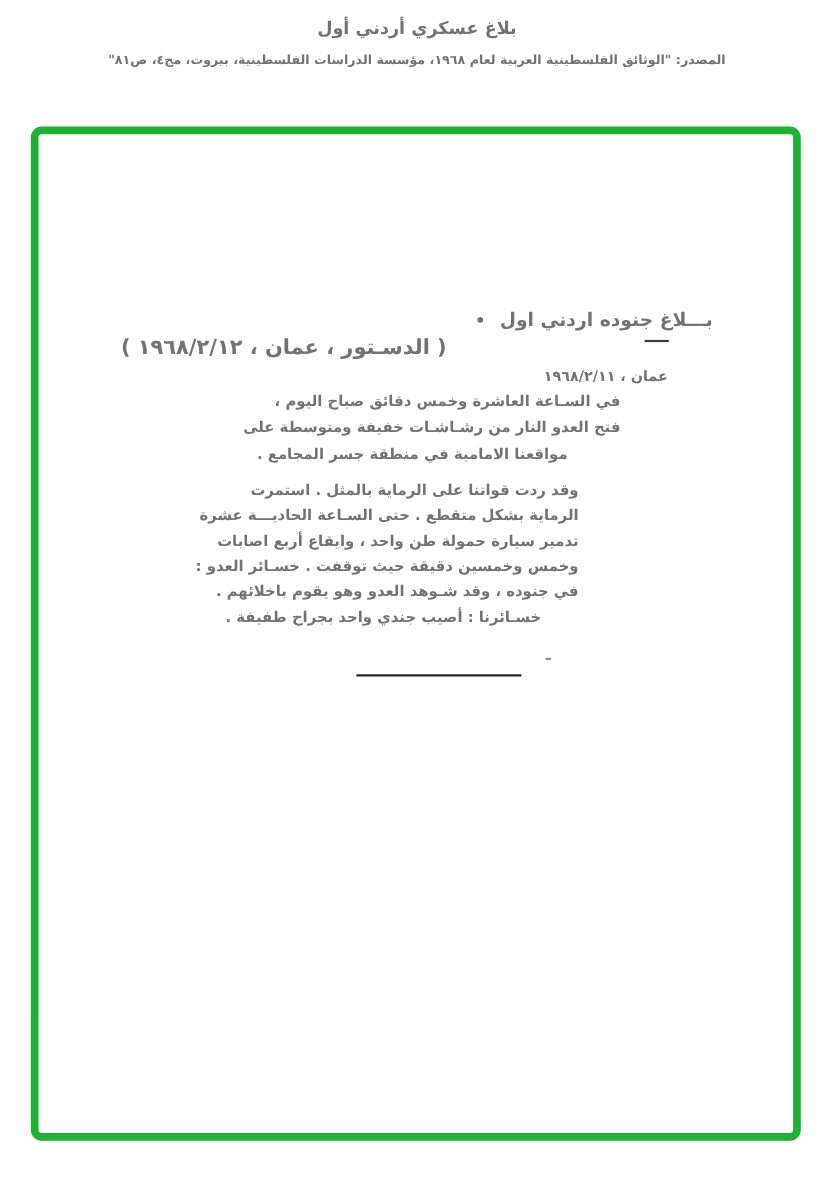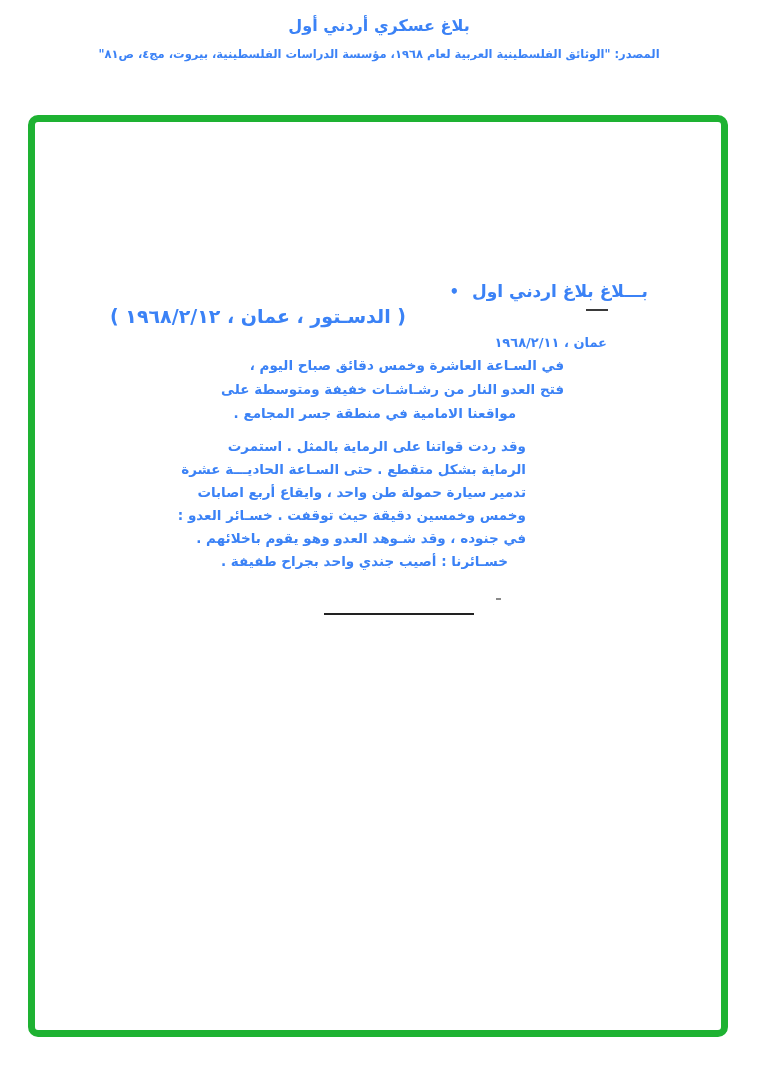--- a/index.html
+++ b/index.html
@@ -85,48 +85,48 @@
     direction: rtl;
     text-align: right;
     font-weight: 700;
     font-size: 13.5px;
     white-space: nowrap;
   }
   .para .line { display: block; }
   .para-1 { right: 157px; top: 231px; line-height: 24px; }
   .para-1 .line:nth-child(3) { margin-right: 48px; }
   .para-2 { right: 195px; top: 313px; line-height: 23px; }
-  .para-2 .line:nth-child(6) { margin-right: 18px; }
+  .para-2 .line:nth-child(6) { margin-right: 34px; }
 
   .divider {
     position: absolute;
     left: 289px; top: 491px;
     width: 150px; height: 2px;
     background: #222222;
   }
   .scan-speck {
     position: absolute;
     left: 461px; top: 476px;
     width: 5px; height: 2px;
     background: #8a8a8a;
   }
 </style>
 </head>
 <body>
 
-<div class="page" style="color: #3b82f6; background: rgb(255, 255, 255);">
+<div class="page" style="color: #737373; background: rgb(255, 255, 255);">
 
   <div class="header-title">بلاغ عسكري أردني أول</div>
 
   <div class="header-source">المصدر: "الوثائق الفلسطينية العربية لعام ١٩٦٨، مؤسسة الدراسات الفلسطينية، بيروت، مج٤، ص٨١"</div>
 
   <div class="doc-frame" style="border-color: rgb(30, 178, 50);">
 
     <div class="doc-title">
-      <span>بـــلاغ بلاغ اردني اول</span>
+      <span>بـــلاغ جنوده اردني اول</span>
       <span class="bullet">•</span>
     </div>
 
     <div class="overline-dash"></div>
 
     <div class="doc-date">عمان ، ١٩٦٨/٢/١١</div>
 
     <div class="doc-citation">( الدسـتور ، عمان ، ١٩٦٨/٢/١٢ )</div>
 
     <div class="para para-1">

